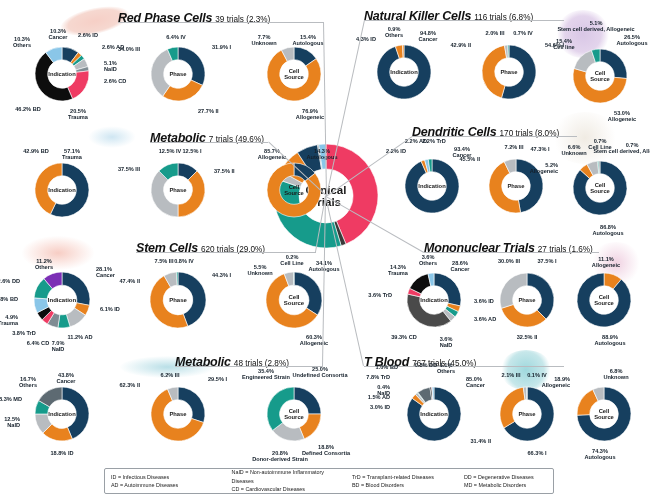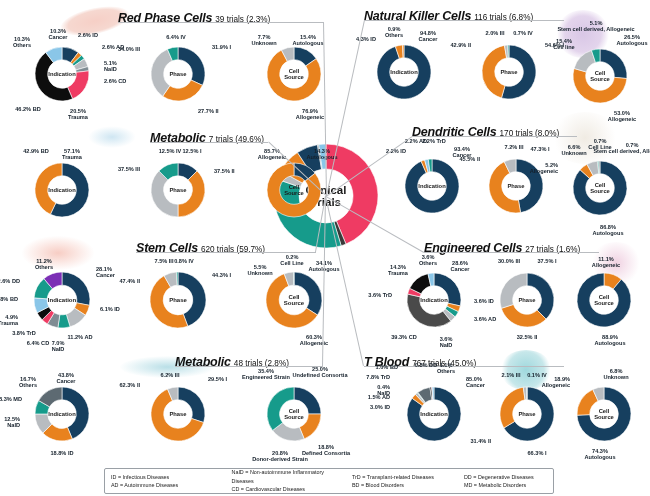--- a/index.html
+++ b/index.html
@@ -190,21 +190,21 @@
             <path d="M106.12455188556788 68.18472992682096 A27 27 0 1 1 85 58 L85 70.69 A14.31 14.31 0 1 0 96.19601249935099 76.08790686121512 Z" fill="#e8821e" stroke="#ffffff" stroke-width="0.6"></path>
           </g>
         </svg>
         <div class="hub" style="font-size: 5.8px;">
           <div>Cell</div>
           <div>Source</div>
         </div>
         <div class="lbl c" style="top: 43px; left: 71px; width: 84px;"><span class="p">14.3%</span><br><span>Autologous</span></div>
         <div class="lbl c" style="top: 43px; left: 21px; width: 84px;"><span class="p">85.7%</span><br><span>Allogeneic</span></div>
       </div>
-      <div class="sec-title" style="left: 136px; top: 238px;"><span class="nm">Stem Cells</span><span class="ct">620 trials (59.7%)</span></div>
+      <div class="sec-title" style="left: 136px; top: 238px;"><span class="nm">Stem Cells</span><span class="ct">620 trials (29.0%)</span></div>
       <div class="rule" style="left: 136px; top: 252px; width: 180px;"></div>
       <div class="chart" style="left: -24px; top: 214px; width: 172px; height: 172px;">
         <svg width="172" height="172">
           <g>
             <path d="M86 58 A28 28 0 0 1 113.48005052510902 91.3709238625636 L100.56442677830779 88.84658964715871 A14.84 14.84 0 0 0 86 71.16 Z" fill="#163f5f" stroke="#ffffff" stroke-width="0.6"></path>
             <path d="M113.48005052510902 91.3709238625636 A28 28 0 0 1 109.48357355519052 101.24866463261478 L98.44629398425097 94.08179225528582 A14.84 14.84 0 0 0 100.56442677830779 88.84658964715871 Z" fill="#e8821e" stroke="#ffffff" stroke-width="0.6"></path>
             <path d="M109.48357355519052 101.24866463261478 A28 28 0 0 1 94.05698926883204 112.81575887275848 L90.27020431248098 100.212352202562 A14.84 14.84 0 0 0 98.44629398425097 94.08179225528582 Z" fill="#b8bcc0" stroke="#ffffff" stroke-width="0.6"></path>
             <path d="M94.05698926883204 112.81575887275848 A28 28 0 0 1 81.88475577750297 113.69593408768162 L83.81892056207658 100.67884506647125 A14.84 14.84 0 0 0 90.27020431248098 100.212352202562 Z" fill="#169b8b" stroke="#ffffff" stroke-width="0.6"></path>
             <path d="M81.88475577750297 113.69593408768162 A28 28 0 0 1 71.38315465719147 109.88195620598147 L78.25307196831147 98.65743678917018 A14.84 14.84 0 0 0 83.81892056207658 100.67884506647125 Z" fill="#7f8c93" stroke="#ffffff" stroke-width="0.6"></path>
             <path d="M71.38315465719147 109.88195620598147 A28 28 0 0 1 66.15446135140608 105.75233140029717 L75.48186451624522 96.4687356421575 A14.84 14.84 0 0 0 78.25307196831147 98.65743678917018 Z" fill="#ef3b63" stroke="#ffffff" stroke-width="0.6"></path>
@@ -416,21 +416,21 @@
         <div class="hub" style="font-size: 5.8px;">
           <div>Cell</div>
           <div>Source</div>
         </div>
         <div class="lbl c" style="top: 121px; left: 51px; width: 84px;"><span class="p">86.8%</span><br><span>Autologous</span></div>
         <div class="lbl r" style="top: 59px; left: 0px; width: 43px;"><span class="p">5.2%</span><br><span>Allogeneic</span></div>
         <div class="lbl c" style="top: 41px; left: 17px; width: 84px;"><span class="p">6.6%</span><br><span>Unknown</span></div>
         <div class="lbl c" style="top: 35px; left: 43px; width: 84px;"><span class="p">0.7%</span><br><span>Cell Line</span></div>
         <div class="lbl c" style="top: 39px; left: 75px; width: 84px;"><span class="p">0.7%</span><br><span>Stem cell derived, Allogeneic</span></div>
       </div>
-      <div class="sec-title" style="left: 424px; top: 238px;"><span class="nm">Engineered Cells</span><span class="ct">27 trials (1.6%)</span></div>
+      <div class="sec-title" style="left: 424px; top: 238px;"><span class="nm">Mononuclear Trials</span><span class="ct">27 trials (1.6%)</span></div>
       <div class="rule" style="left: 424px; top: 252px; width: 175px;"></div>
       <div class="chart" style="left: 349px; top: 215px; width: 170px; height: 170px;">
         <svg width="170" height="170">
           <g>
             <path d="M85 58 A27 27 0 0 1 111.33377550150311 90.96089488553812 L98.95690101579665 88.1592742893352 A14.31 14.31 0 0 0 85 70.69 Z" fill="#163f5f" stroke="#ffffff" stroke-width="0.6"></path>
             <path d="M111.33377550150311 90.96089488553812 A27 27 0 0 1 109.33140411612301 96.70396401813984 L97.8956441815452 91.20310092961412 A14.31 14.31 0 0 0 98.95690101579665 88.1592742893352 Z" fill="#e8821e" stroke="#ffffff" stroke-width="0.6"></path>
             <path d="M109.33140411612301 96.70396401813984 A27 27 0 0 1 106.09436135451283 101.85312787126578 L96.1800115178918 93.93215777177086 A14.31 14.31 0 0 0 97.8956441815452 91.20310092961412 Z" fill="#169b8b" stroke="#ffffff" stroke-width="0.6"></path>
             <path d="M106.09436135451283 101.85312787126578 A27 27 0 0 1 101.78690752907865 106.14709756941039 L93.89706099041169 96.2079617117875 A14.31 14.31 0 0 0 96.1800115178918 93.93215777177086 Z" fill="#b8bcc0" stroke="#ffffff" stroke-width="0.6"></path>
             <path d="M101.78690752907865 106.14709756941039 A27 27 0 0 1 58.66622449849689 79.03910511446188 L71.04309898420335 81.8407257106648 A14.31 14.31 0 0 0 93.89706099041169 96.2079617117875 Z" fill="#4a4a4a" stroke="#ffffff" stroke-width="0.6"></path>
             <path d="M58.66622449849689 79.03910511446188 A27 27 0 0 1 60.66859588387699 73.29603598186014 L72.1043558184548 78.79689907038588 A14.31 14.31 0 0 0 71.04309898420335 81.8407257106648 Z" fill="#ef3b63" stroke="#ffffff" stroke-width="0.6"></path>

